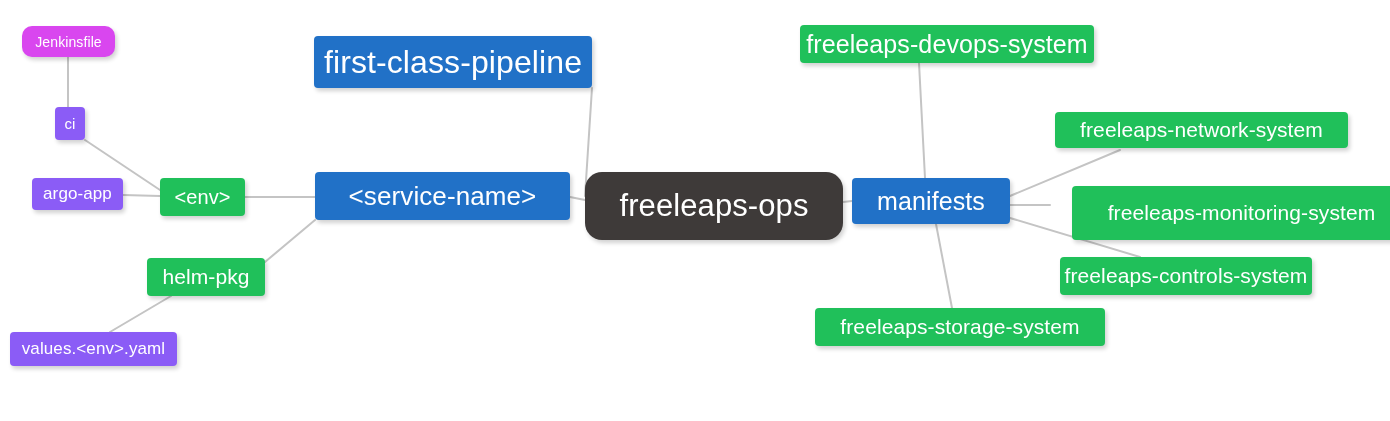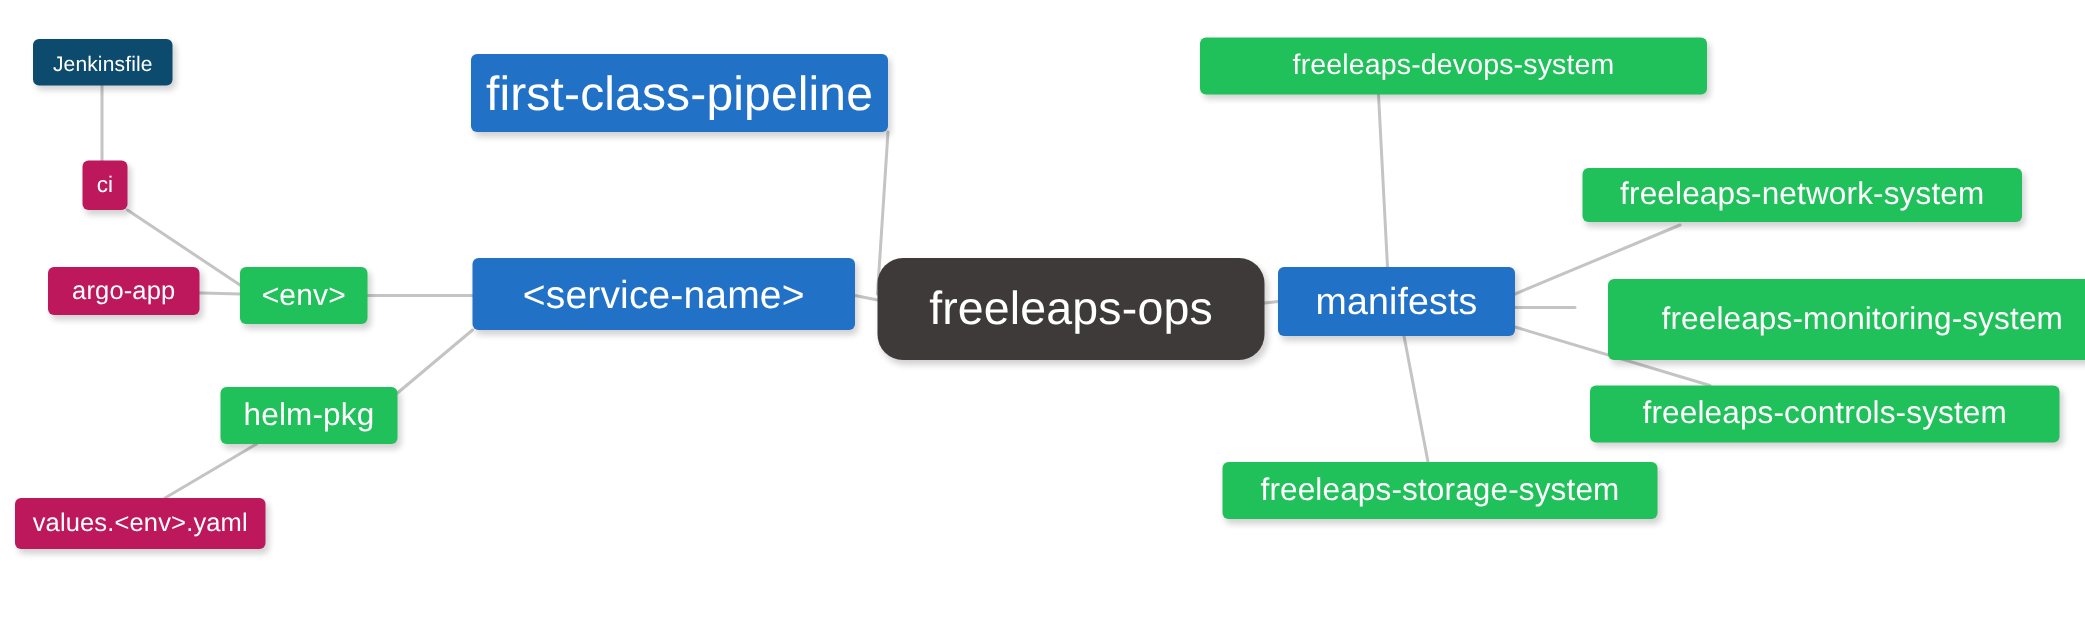--- a/index.html
+++ b/index.html
@@ -33,22 +33,22 @@
     border-radius: 4px;
     color: #ffffff;
     white-space: nowrap;
     letter-spacing: 0.1px;
     box-shadow: 2px 3px 4px rgba(0,0,0,0.18);
     user-select: none;
   }
   .n-root   { background: #3e3a39; border-radius: 17px; }
   .n-blue   { background: #2171c7; }
   .n-green  { background: #20c05a; }
-  .n-orange { background: #0c4a6e; }
-  .n-red    { background: #be185d; }
+  .n-orange { background: #d946ef; border-radius: 10px; }
+  .n-red    { background: #8b5cf6; }
 </style>
 </head>
 <body>
 
 <div id="canvas">
   <svg id="edges" viewBox="0 0 1390 421">
       <line x1="585" y1="196" x2="592" y2="88" stroke="#c4c4c4" stroke-width="2" stroke-linecap="round"></line>
       <line x1="585" y1="200" x2="570" y2="197" stroke="#c4c4c4" stroke-width="2" stroke-linecap="round"></line>
       <line x1="843" y1="202" x2="852" y2="201" stroke="#c4c4c4" stroke-width="2" stroke-linecap="round"></line>
       <line x1="315" y1="197" x2="245" y2="197" stroke="#c4c4c4" stroke-width="2" stroke-linecap="round"></line>
@@ -65,21 +65,21 @@
     </svg>
   <div id="nodes">
       <div class="node n-root" style="left: 585px; top: 172px; width: 258px; height: 68px; font-size: 31px;">freeleaps-ops</div>
       <div class="node n-blue" style="left: 314px; top: 36px; width: 278px; height: 52px; font-size: 32px;">first-class-pipeline</div>
       <div class="node n-blue" style="left: 315px; top: 172px; width: 255px; height: 48px; font-size: 26px;">&lt;service-name&gt;</div>
       <div class="node n-blue" style="left: 852px; top: 178px; width: 158px; height: 46px; font-size: 25px;">manifests</div>
       <div class="node n-green" style="left: 160px; top: 178px; width: 85px; height: 38px; font-size: 20px;">&lt;env&gt;</div>
       <div class="node n-green" style="left: 147px; top: 258px; width: 118px; height: 38px; font-size: 21px;">helm-pkg</div>
       <div class="node n-orange" style="left: 22px; top: 26px; width: 93px; height: 31px; font-size: 14px;">Jenkinsfile</div>
       <div class="node n-red" style="left: 55px; top: 107px; width: 30px; height: 33px; font-size: 15px;">ci</div>
-      <div class="node n-red" style="left: 32px; top: 178px; width: 101px; height: 32px; font-size: 17px;">argo-app</div>
+      <div class="node n-red" style="left: 32px; top: 178px; width: 91px; height: 32px; font-size: 17px;">argo-app</div>
       <div class="node n-red" style="left: 10px; top: 332px; width: 167px; height: 34px; font-size: 17px;">values.&lt;env&gt;.yaml</div>
-      <div class="node n-green" style="left: 800px; top: 25px; width: 338px; height: 38px; font-size: 19px;">freeleaps-devops-system</div>
+      <div class="node n-green" style="left: 800px; top: 25px; width: 294px; height: 38px; font-size: 25px;">freeleaps-devops-system</div>
       <div class="node n-green" style="left: 1055px; top: 112px; width: 293px; height: 36px; font-size: 21px;">freeleaps-network-system</div>
       <div class="node n-green" style="left: 1072px; top: 186px; width: 323px; height: 54px; font-size: 21px; padding-left: 16px;">freeleaps-monitoring-system</div>
-      <div class="node n-green" style="left: 1060px; top: 257px; width: 313px; height: 38px; font-size: 21px;">freeleaps-controls-system</div>
+      <div class="node n-green" style="left: 1060px; top: 257px; width: 252px; height: 38px; font-size: 21px;">freeleaps-controls-system</div>
       <div class="node n-green" style="left: 815px; top: 308px; width: 290px; height: 38px; font-size: 21px;">freeleaps-storage-system</div>
     </div>
 </div>
 
 </body></html>

